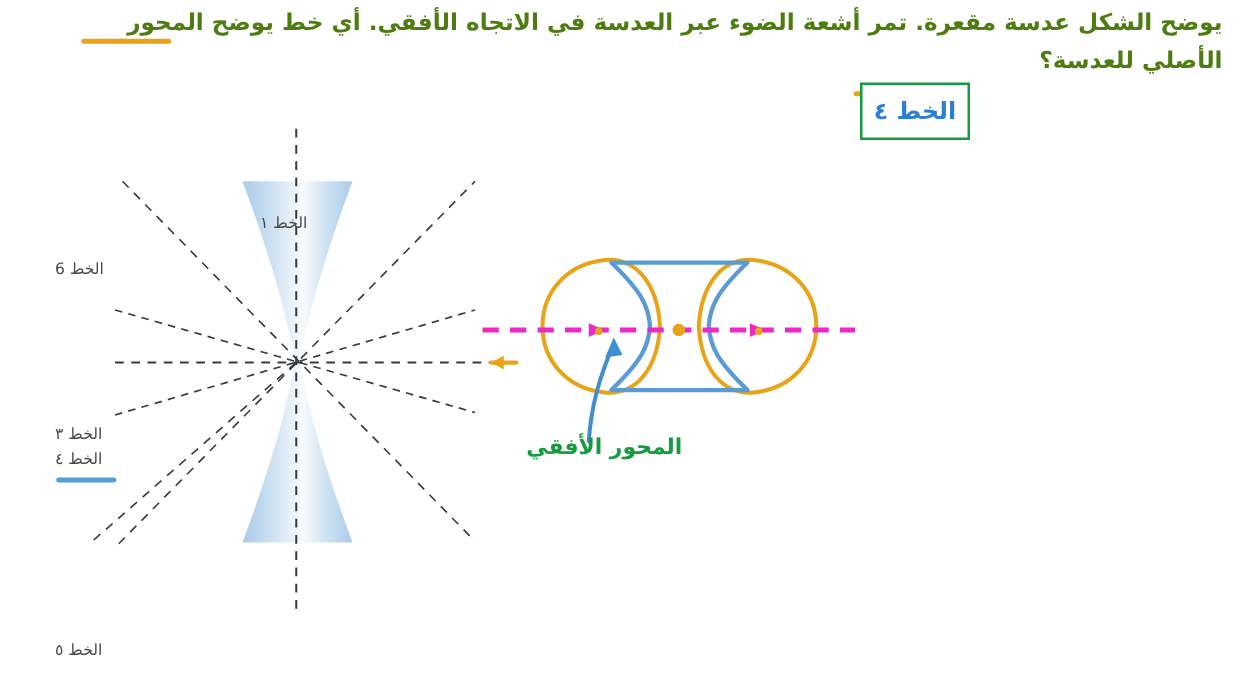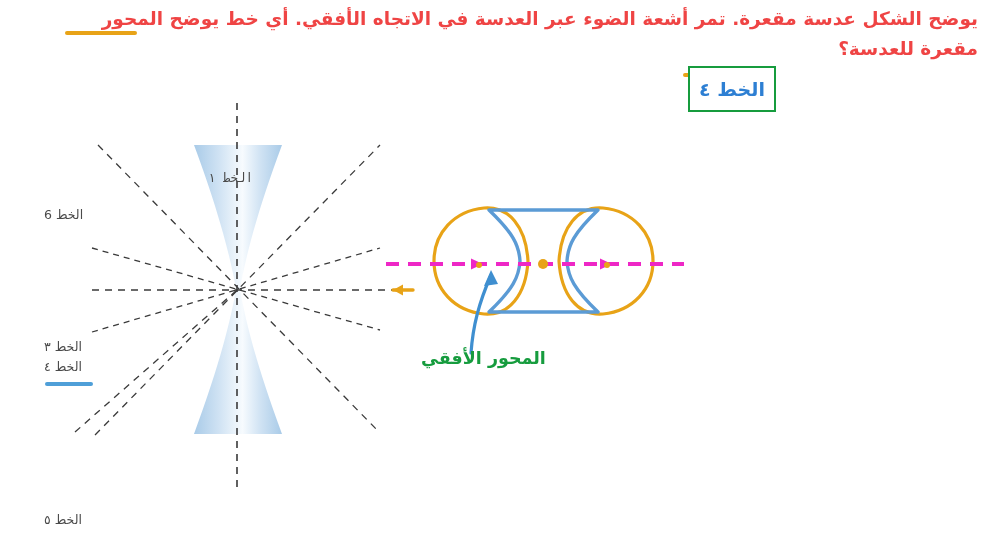--- a/index.html
+++ b/index.html
@@ -19,21 +19,21 @@
   }
 
   
   #question-block {
     position: absolute;
     top: 4px;
     right: 14px;
     width: 900px;
     text-align: right;
     direction: rtl;
-    color: #ef4444;
+    color: #4d7c0f;
     font-family: "DejaVu Sans", sans-serif;
     font-size: 18.5px;
     line-height: 30px;
     font-weight: 600;
     letter-spacing: -0.3px;
   }
   #question-line-1 { display: block; white-space: nowrap; }
   #question-line-2 { display: block; white-space: nowrap; }
 
   .ul-orange {
@@ -78,21 +78,21 @@
   #left-diagram svg { display: block; }
 
   .ray-label {
     position: absolute;
     color: #4a4a4a;
     font-size: 12.5px;
     direction: rtl;
     white-space: nowrap;
     font-family: "DejaVu Sans", sans-serif;
   }
-  #label-line-1 { left: 208px; top: 90px; font-family: Liberation Mono, monospace; }
+  #label-line-1 { left: 208px; top: 90px; }
   #label-line-2 { left: 44px;  top: 127px; }
   #label-line-3 { left: 44px;  top: 259px; }
   #label-line-4 { left: 44px;  top: 279px; }
   #label-line-5 { left: 44px;  top: 432px; }
 
   #blue-underline {
     position: absolute;
     left: 45px;
     top: 302px;
     width: 48px;
@@ -130,21 +130,21 @@
     height: 100px;
   }
 </style>
 </head>
 <body>
 
 <div id="page">
 
   <div id="question-block">
     <span id="question-line-1">يوضح الشكل عدسة مقعرة. تمر أشعة الضوء عبر العدسة في الاتجاه الأفقي. أي خط يوضح المحور</span>
-    <span id="question-line-2">مقعرة للعدسة؟</span>
+    <span id="question-line-2">الأصلي للعدسة؟</span>
   </div>
   <div class="ul-orange" id="ul-orange-1"></div>
   <div class="ul-orange" id="ul-orange-2"></div>
 
   <div id="answer-box">
     <span id="answer-text">الخط ٤</span>
   </div>
 
   <div id="left-diagram">
     <svg width="420" height="440" viewBox="0 0 420 440" xmlns="http://www.w3.org/2000/svg">

